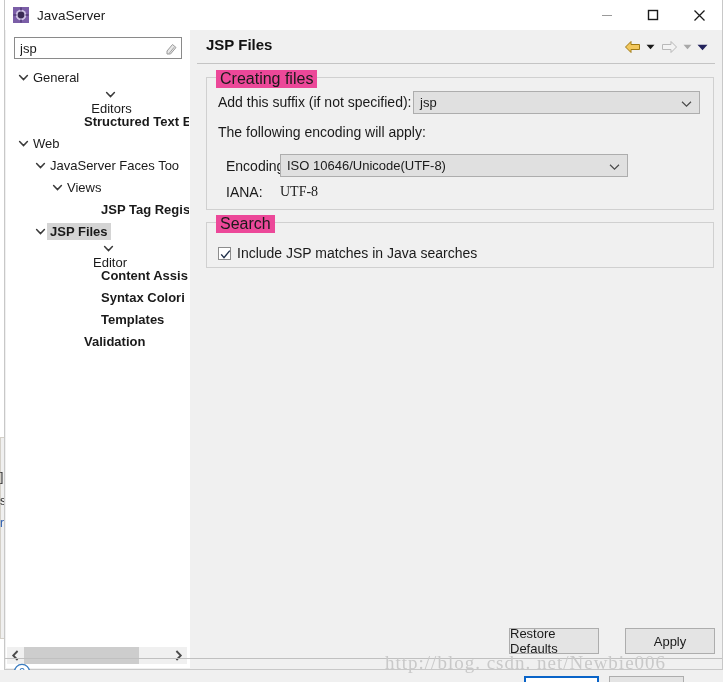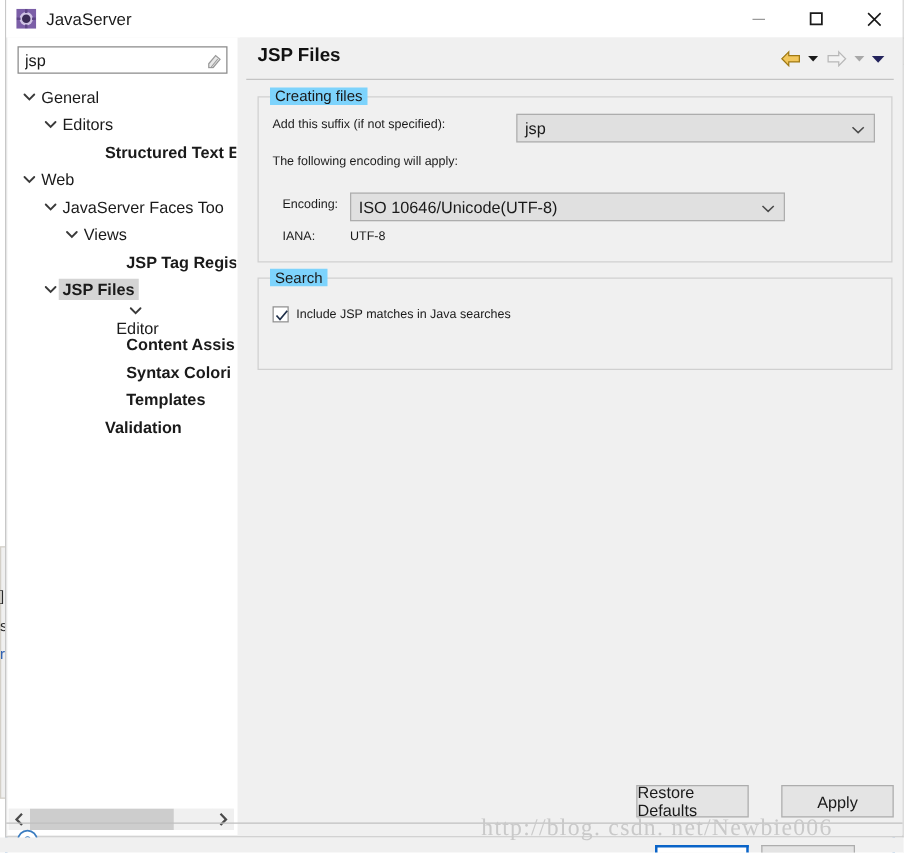--- a/index.html
+++ b/index.html
@@ -66,27 +66,27 @@
   .page-title{position:absolute;left:14px;top:6px;font-size:15px;font-weight:bold;color:#121212;}
   .header-rule{position:absolute;left:5px;top:33px;width:518px;height:1px;background:#c4c4c4;}
   .nav-tools{position:absolute;right:13px;top:8px;display:flex;align-items:center;gap:2px;}
   .nav-tool{width:20px;height:18px;display:flex;align-items:center;justify-content:center;}
   .nav-tool.narrow{width:13px;}
 
   .group{
     position:absolute;border:1px solid #d0d0d0;background:#f0f0f0;box-sizing:border-box;
   }
   .group-title{
-    position:absolute;top:-8px;left:9px;background:#7dd3fc;padding:0 4px;font-size:12px;color:#1a1a1a;
+    position:absolute;top:-8px;left:9px;background:#ec4899;padding:0 4px;font-size:16px;color:#1a1a1a;
   }
   .grp-creating{left:14px;top:47px;width:508px;height:133px;}
-  .grp-search{left:14px;top:192px;width:508px;height:74px;padding-left:40px;}
+  .grp-search{left:14px;top:192px;width:508px;height:46px;padding-left:40px;}
 
   .row{position:absolute;display:flex;align-items:center;}
-  .lbl{font-size:10px;color:#1a1a1a;white-space:nowrap;}
+  .lbl{font-size:14px;color:#1a1a1a;white-space:nowrap;}
   .combo{
     position:relative;box-sizing:border-box;height:23px;border:1px solid #adadad;
     background:#e0e0e0;display:flex;align-items:center;padding-left:6px;font-size:13px;color:#1a1a1a;
   }
   .combo-arrow{position:absolute;right:7px;top:50%;transform:translateY(-50%);}
   .checkbox-row{position:absolute;left:11px;top:22px;display:flex;align-items:center;}
   .cbox{
     width:13px;height:13px;box-sizing:border-box;border:1px solid #8d8d8d;background:#ffffff;
     margin-right:6px;position:relative;flex:none;
   }
@@ -179,21 +179,21 @@
       </span>
     </div>
 
     <div class="tree" id="tree">
         <div class="tree-row" style="padding-left: 10px;">
           <span class="twisty"><svg width="13" height="13" viewBox="0 0 13 13">
               <path d="M2.6 4.6 L6.5 8.6 L10.4 4.6" stroke="#3a3a3a" stroke-width="1.5" fill="none" stroke-linecap="round"></path>
             </svg></span>
           <span class="tree-label">General</span>
         </div>
-        <div class="tree-row" style="padding-left: 27px;">
+        <div class="tree-row" style="padding-left: 27px; flex-direction: column;">
           <span class="twisty"><svg width="13" height="13" viewBox="0 0 13 13">
               <path d="M2.6 4.6 L6.5 8.6 L10.4 4.6" stroke="#3a3a3a" stroke-width="1.5" fill="none" stroke-linecap="round"></path>
             </svg></span>
           <span class="tree-label">Editors</span>
         </div>
         <div class="tree-row" style="padding-left: 61px;">
           <span class="twisty"></span>
           <span class="tree-label bold">Structured Text E</span>
         </div>
         <div class="tree-row" style="padding-left: 10px;">
@@ -326,21 +326,21 @@
         <span class="combo-arrow">
           <svg width="11" height="7" viewBox="0 0 11 7">
               <path d="M1 1.3 L5.5 5.6 L10 1.3" stroke="#4a4a4a" stroke-width="1.2" fill="none"></path>
             </svg>
         </span>
       </div>
 
       <div class="row" style="left:19px;top:106px;">
         <span class="lbl">IANA:</span>
       </div>
-      <div class="row" style="left:73px;top:106px;">
+      <div class="row" style="left:73px;top:106px;font-family:Liberation Serif, serif;">
         <span class="lbl">UTF-8</span>
       </div>
     </div>
 
     <div class="group grp-search">
       <div class="group-title">Search</div>
       <div class="checkbox-row">
         <span class="cbox">
           <svg width="11" height="11" viewBox="0 0 11 11">
             <path d="M1.2 5.4 L4 8.6 L9.8 1.6" stroke="#20304a" stroke-width="1.4" fill="none"></path>

